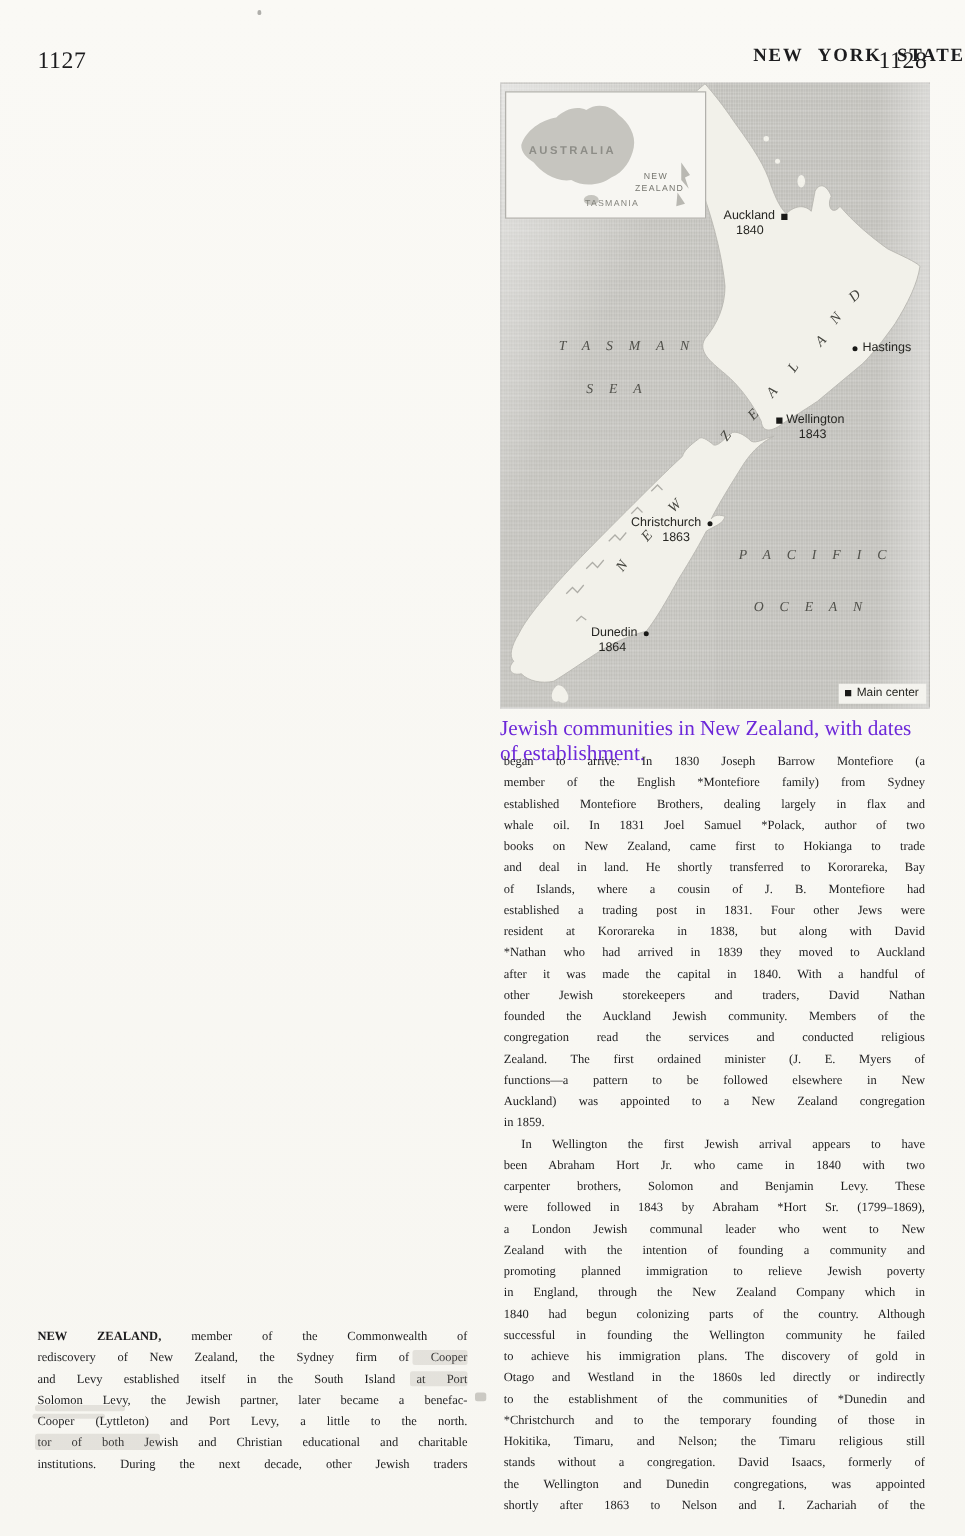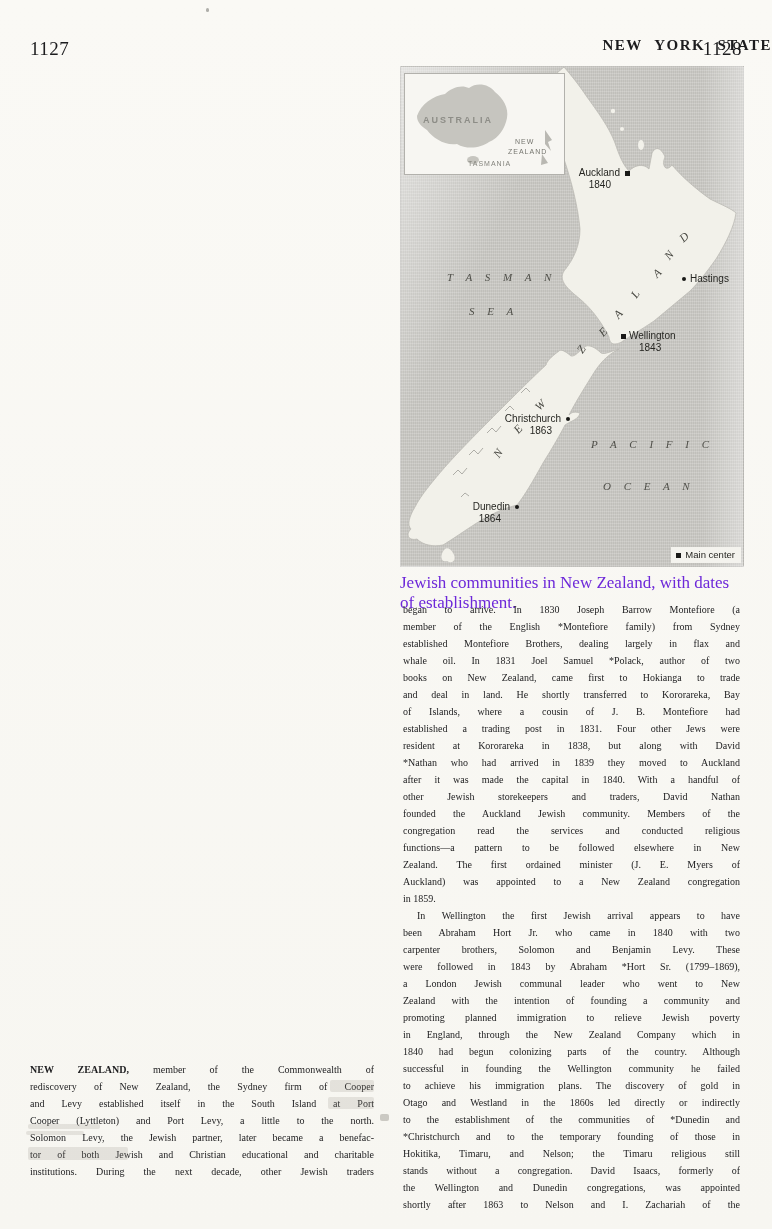--- a/index.html
+++ b/index.html
@@ -171,22 +171,22 @@
       <div class="tline">books on New Zealand, came first to Hokianga to trade</div>
       <div class="tline">and deal in land. He shortly transferred to Kororareka, Bay</div>
       <div class="tline">of Islands, where a cousin of J. B. Montefiore had</div>
       <div class="tline">established a trading post in 1831. Four other Jews were</div>
       <div class="tline">resident at Kororareka in 1838, but along with David</div>
       <div class="tline">*Nathan who had arrived in 1839 they moved to Auckland</div>
       <div class="tline">after it was made the capital in 1840. With a handful of</div>
       <div class="tline">other Jewish storekeepers and traders, David Nathan</div>
       <div class="tline">founded the Auckland Jewish community. Members of the</div>
       <div class="tline">congregation read the services and conducted religious</div>
+      <div class="tline">Zealand. The first ordained minister (J. E. Myers of</div>
       <div class="tline">functions—a pattern to be followed elsewhere in New</div>
-      <div class="tline">Zealand. The first ordained minister (J. E. Myers of</div>
       <div class="tline">Auckland) was appointed to a New Zealand congregation</div>
       <div class="tline last">in 1859.</div>
     </div>
   <div class="para" data-indent-first="true">
       <div class="tline">In Wellington the first Jewish arrival appears to have</div>
       <div class="tline">been Abraham Hort Jr. who came in 1840 with two</div>
       <div class="tline">carpenter brothers, Solomon and Benjamin Levy. These</div>
       <div class="tline">were followed in 1843 by Abraham *Hort Sr. (1799–1869),</div>
       <div class="tline">a London Jewish communal leader who went to New</div>
       <div class="tline">Zealand with the intention of founding a community and</div>
@@ -203,22 +203,22 @@
       <div class="tline">the Wellington and Dunedin congregations, was appointed</div>
       <div class="tline">shortly after 1863 to Nelson and I. Zachariah of the</div>
     </div>
 </div>
 
 <div class="col left-col">
   <div class="para">
       <div class="tline"><b>NEW ZEALAND,</b> member of the Commonwealth of</div>
       <div class="tline">rediscovery of New Zealand, the Sydney firm of Cooper</div>
       <div class="tline">and Levy established itself in the South Island at Port</div>
+      <div class="tline">Solomon Levy, the Jewish partner, later became a benefac-</div>
       <div class="tline">Cooper (Lyttleton) and Port Levy, a little to the north.</div>
-      <div class="tline">Solomon Levy, the Jewish partner, later became a benefac-</div>
       <div class="tline">tor of both Jewish and Christian educational and charitable</div>
       <div class="tline">institutions. During the next decade, other Jewish traders</div>
     </div>
 </div>
 
 <div class="smudge" style="left:330px;top:1080px;width:44px;height:12px;"></div>
 <div class="smudge" style="left:328px;top:1097px;width:46px;height:12px;"></div>
 <div class="smudge" style="left:28px;top:1124px;width:72px;height:5px;"></div>
 <div class="smudge" style="left:26px;top:1131px;width:58px;height:4px;"></div>
 <div class="smudge" style="left:28px;top:1147px;width:100px;height:13px;"></div>

